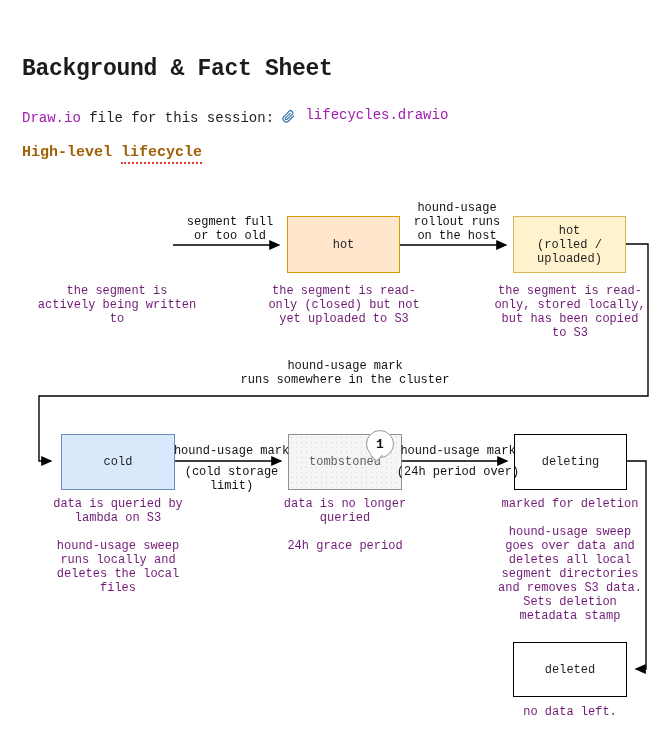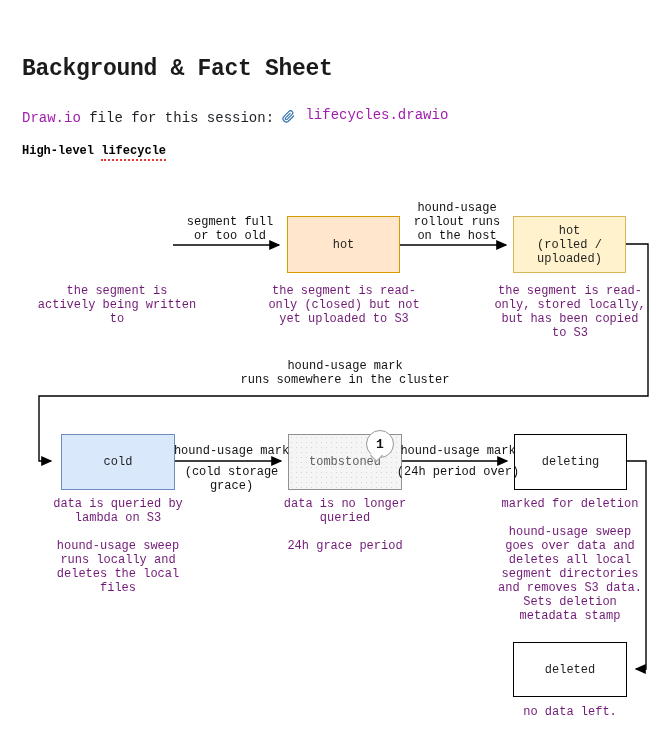--- a/index.html
+++ b/index.html
@@ -14,21 +14,21 @@
   }
   .intro {
     position:absolute; left:22px; top:59px;
     font-size:14px; color:#1d2125;
   }
   .intro a { color:#a21caf; text-decoration:none; cursor:pointer; }
   .attachment { display:inline-flex; align-items:center; gap:10px; }
   .clip-icon { width:13px; height:13px; color:#3572b0; position:relative; top:1px; }
   .h2 {
     position:absolute; left:22px; top:96px;
-    font-size:12px; font-weight:700; color:#000000;
+    font-size:15px; font-weight:700; color:#a16207;
   }
   .squiggle { border-bottom:2px dotted #e53935; padding-bottom:1px; }
 
   .diagram { position:absolute; left:0; top:0; width:672px; height:732px; }
   .wires { position:absolute; left:0; top:0; }
 
   .node {
     position:absolute; display:flex; align-items:center; justify-content:center;
     text-align:center; font-size:12px; line-height:14px; color:#1f1f1f;
     white-space:pre-line;
@@ -128,21 +128,21 @@
     <div class="badge-tail"></div>
 
     <div class="elabel e2">hound-usage
 rollout runs
 on the host</div>
     <div class="elabel e1">segment full
 or too old</div>
     <div class="elabel e3">hound-usage mark
 runs somewhere in the cluster</div>
     <div class="elabel e4a">hound-usage mark</div>
-    <div class="elabel e4b">(cold storage grace)</div>
+    <div class="elabel e4b">(cold storage limit)</div>
     <div class="elabel e5a">hound-usage mark</div>
     <div class="elabel e5b">(24h period over)</div>
 
     <div class="caption c-live">the segment is
 actively being written
 to</div>
     <div class="caption c-hot">the segment is read-
 only (closed) but not
 yet uploaded to S3</div>
     <div class="caption c-rolled">the segment is read-

